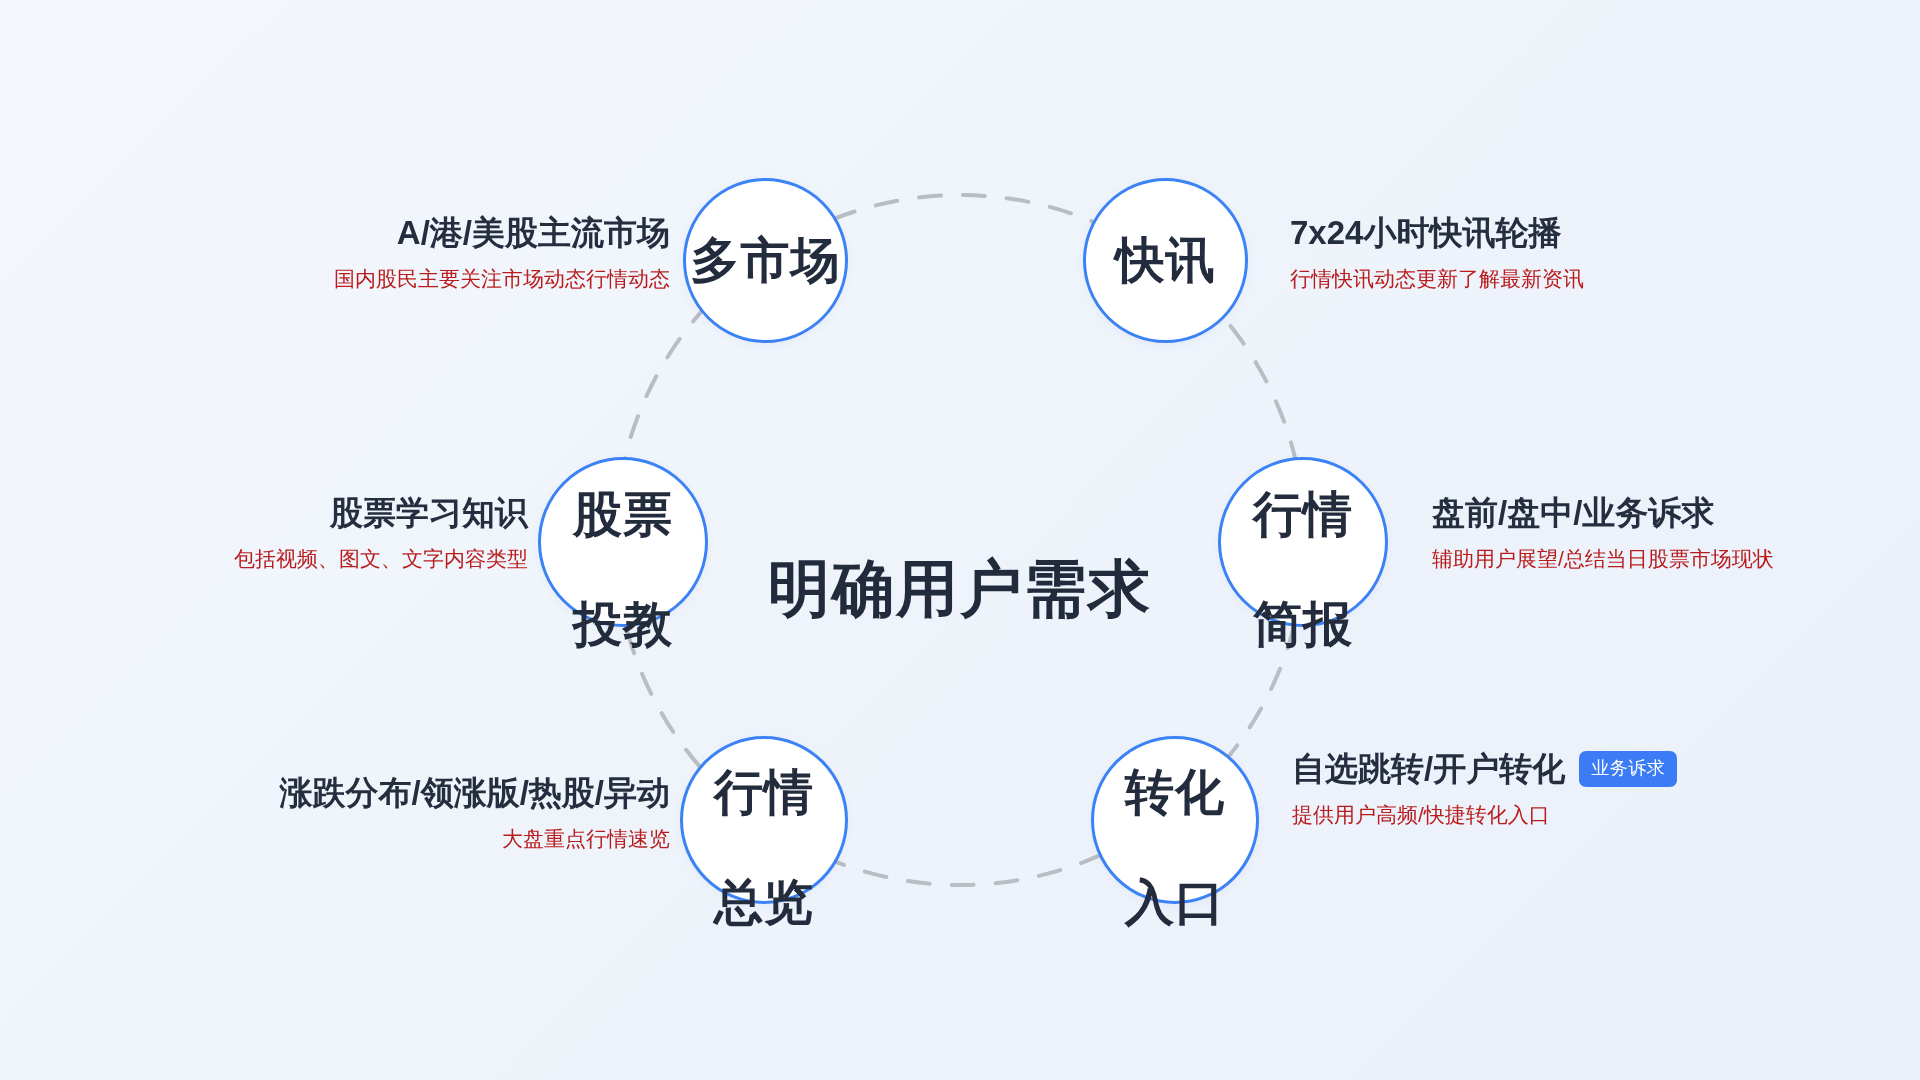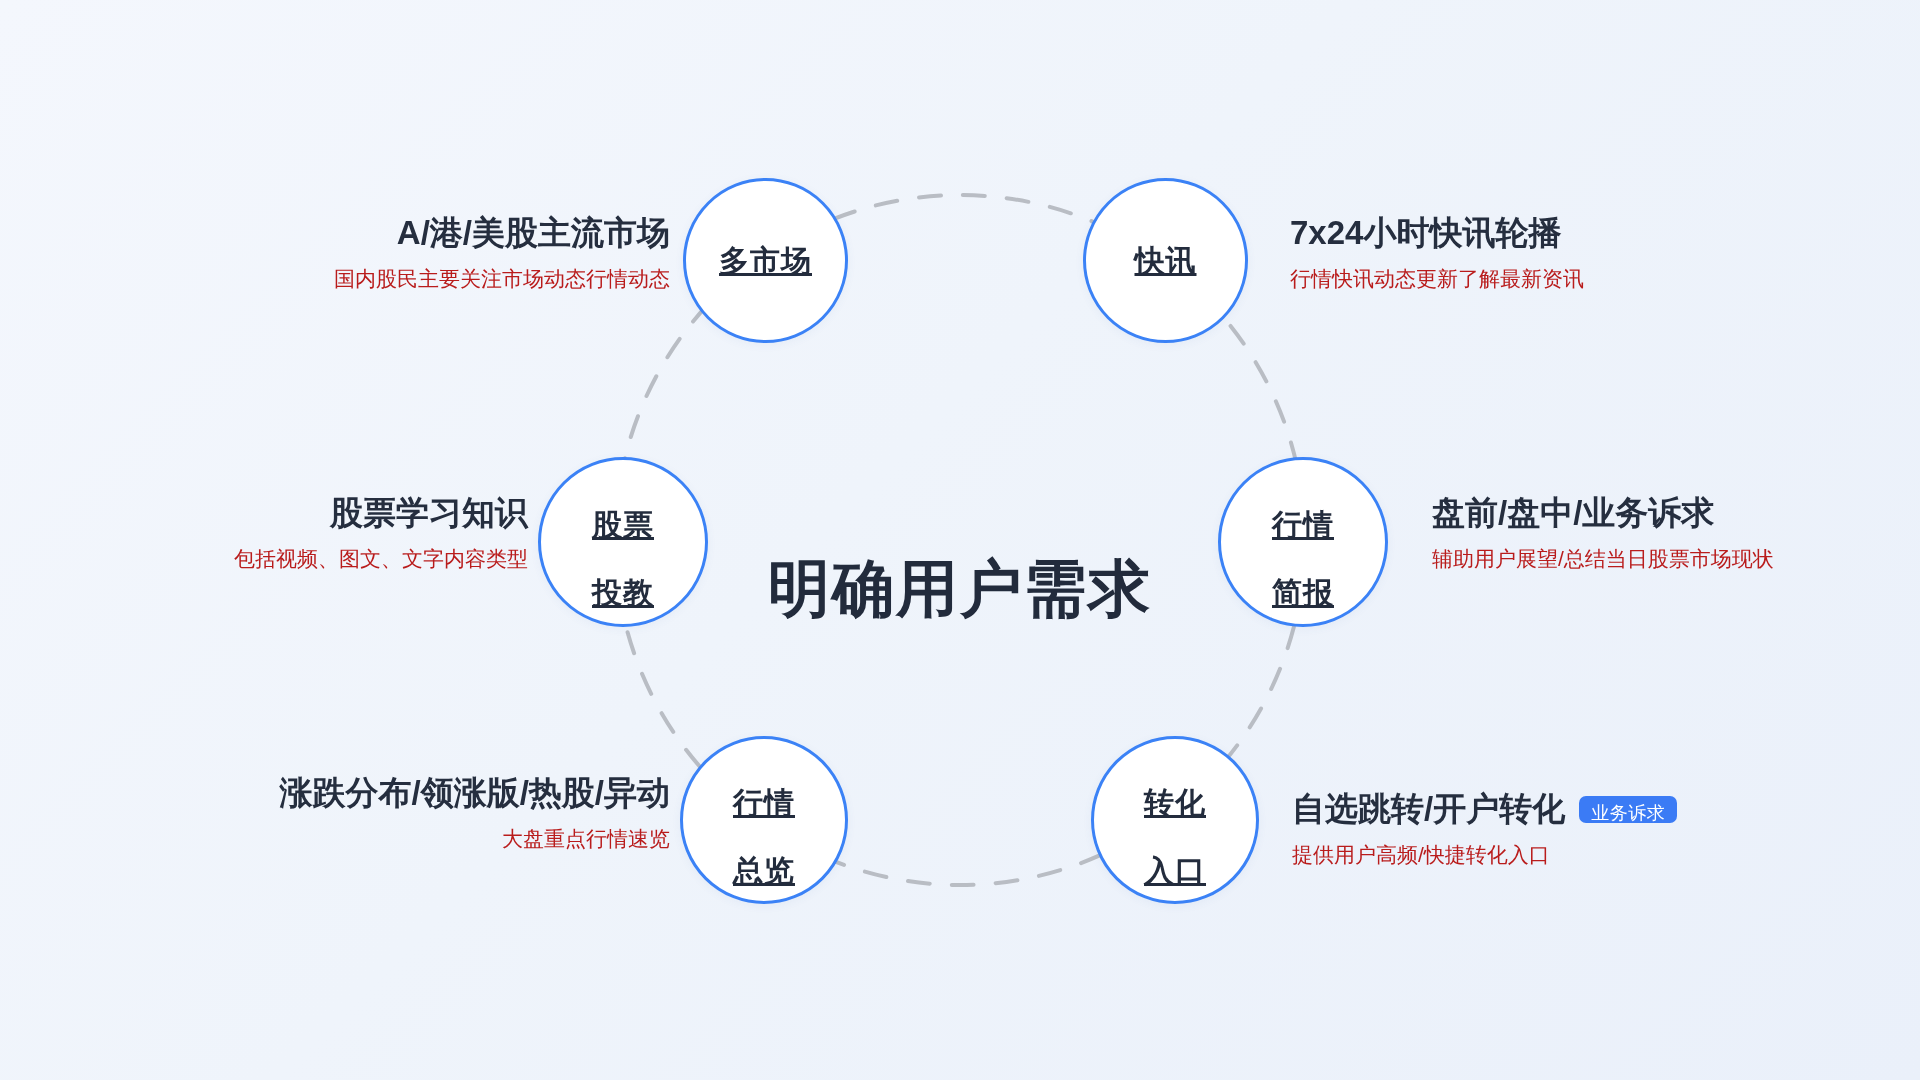--- a/index.html
+++ b/index.html
@@ -17,28 +17,27 @@
   .node{
     position:absolute;
     border-radius:50%;
     background:#ffffff;
     border:3px solid #3b82f6;
     box-sizing:border-box;
     display:flex;align-items:center;justify-content:center;
     box-shadow:0 2px 10px rgba(60,100,170,0.06);
   }
   .node-label{
-    font-size:30px;
+    font-size:49px;
     font-weight:700;
     color:#232c3d;
     line-height:1.12;
     text-align:center;
     letter-spacing:1px;
     white-space:pre-line;
-    text-decoration:underline;
   }
 
   
   #center-title{
     position:absolute;
     text-align:center;
     font-size:62px;
     font-weight:700;
     color:#222b3c;
     line-height:1.28;
@@ -68,21 +67,21 @@
   .blk.left{text-align:right;}
   .blk.left .t{justify-content:flex-end;}
 
   .badge{
     display:inline-block;
     background:#3b7bf5;
     color:#ffffff;
     font-size:18px;
     font-weight:500;
     line-height:1;
-    padding:8px 12px 1px;
+    padding:8px 12px 10px;
     border-radius:7px;
     letter-spacing:.5px;
     vertical-align:middle;
   }
 </style>
 </head>
 <body>
 
 <div id="stage">
 
@@ -138,21 +137,21 @@
   <div class="blk right" style="left:1290px;top:212px;">
     <div class="t">7x24小时快讯轮播</div>
     <div class="s">行情快讯动态更新了解最新资讯</div>
   </div>
 
   <div class="blk right" style="left:1432px;top:492px;">
     <div class="t">盘前/盘中/业务诉求</div>
     <div class="s">辅助用户展望/总结当日股票市场现状</div>
   </div>
 
-  <div class="blk right" style="left:1292px;top:788px;">
+  <div class="blk right" style="left:1292px;top:748px;">
     <div class="t">
       <span>自选跳转/开户转化</span>
       <span class="badge">业务诉求</span>
     </div>
     <div class="s">提供用户高频/快捷转化入口</div>
   </div>
 
   <div class="blk left" style="right:1392px;top:492px;">
     <div class="t">股票学习知识</div>
     <div class="s">包括视频、图文、文字内容类型</div>

